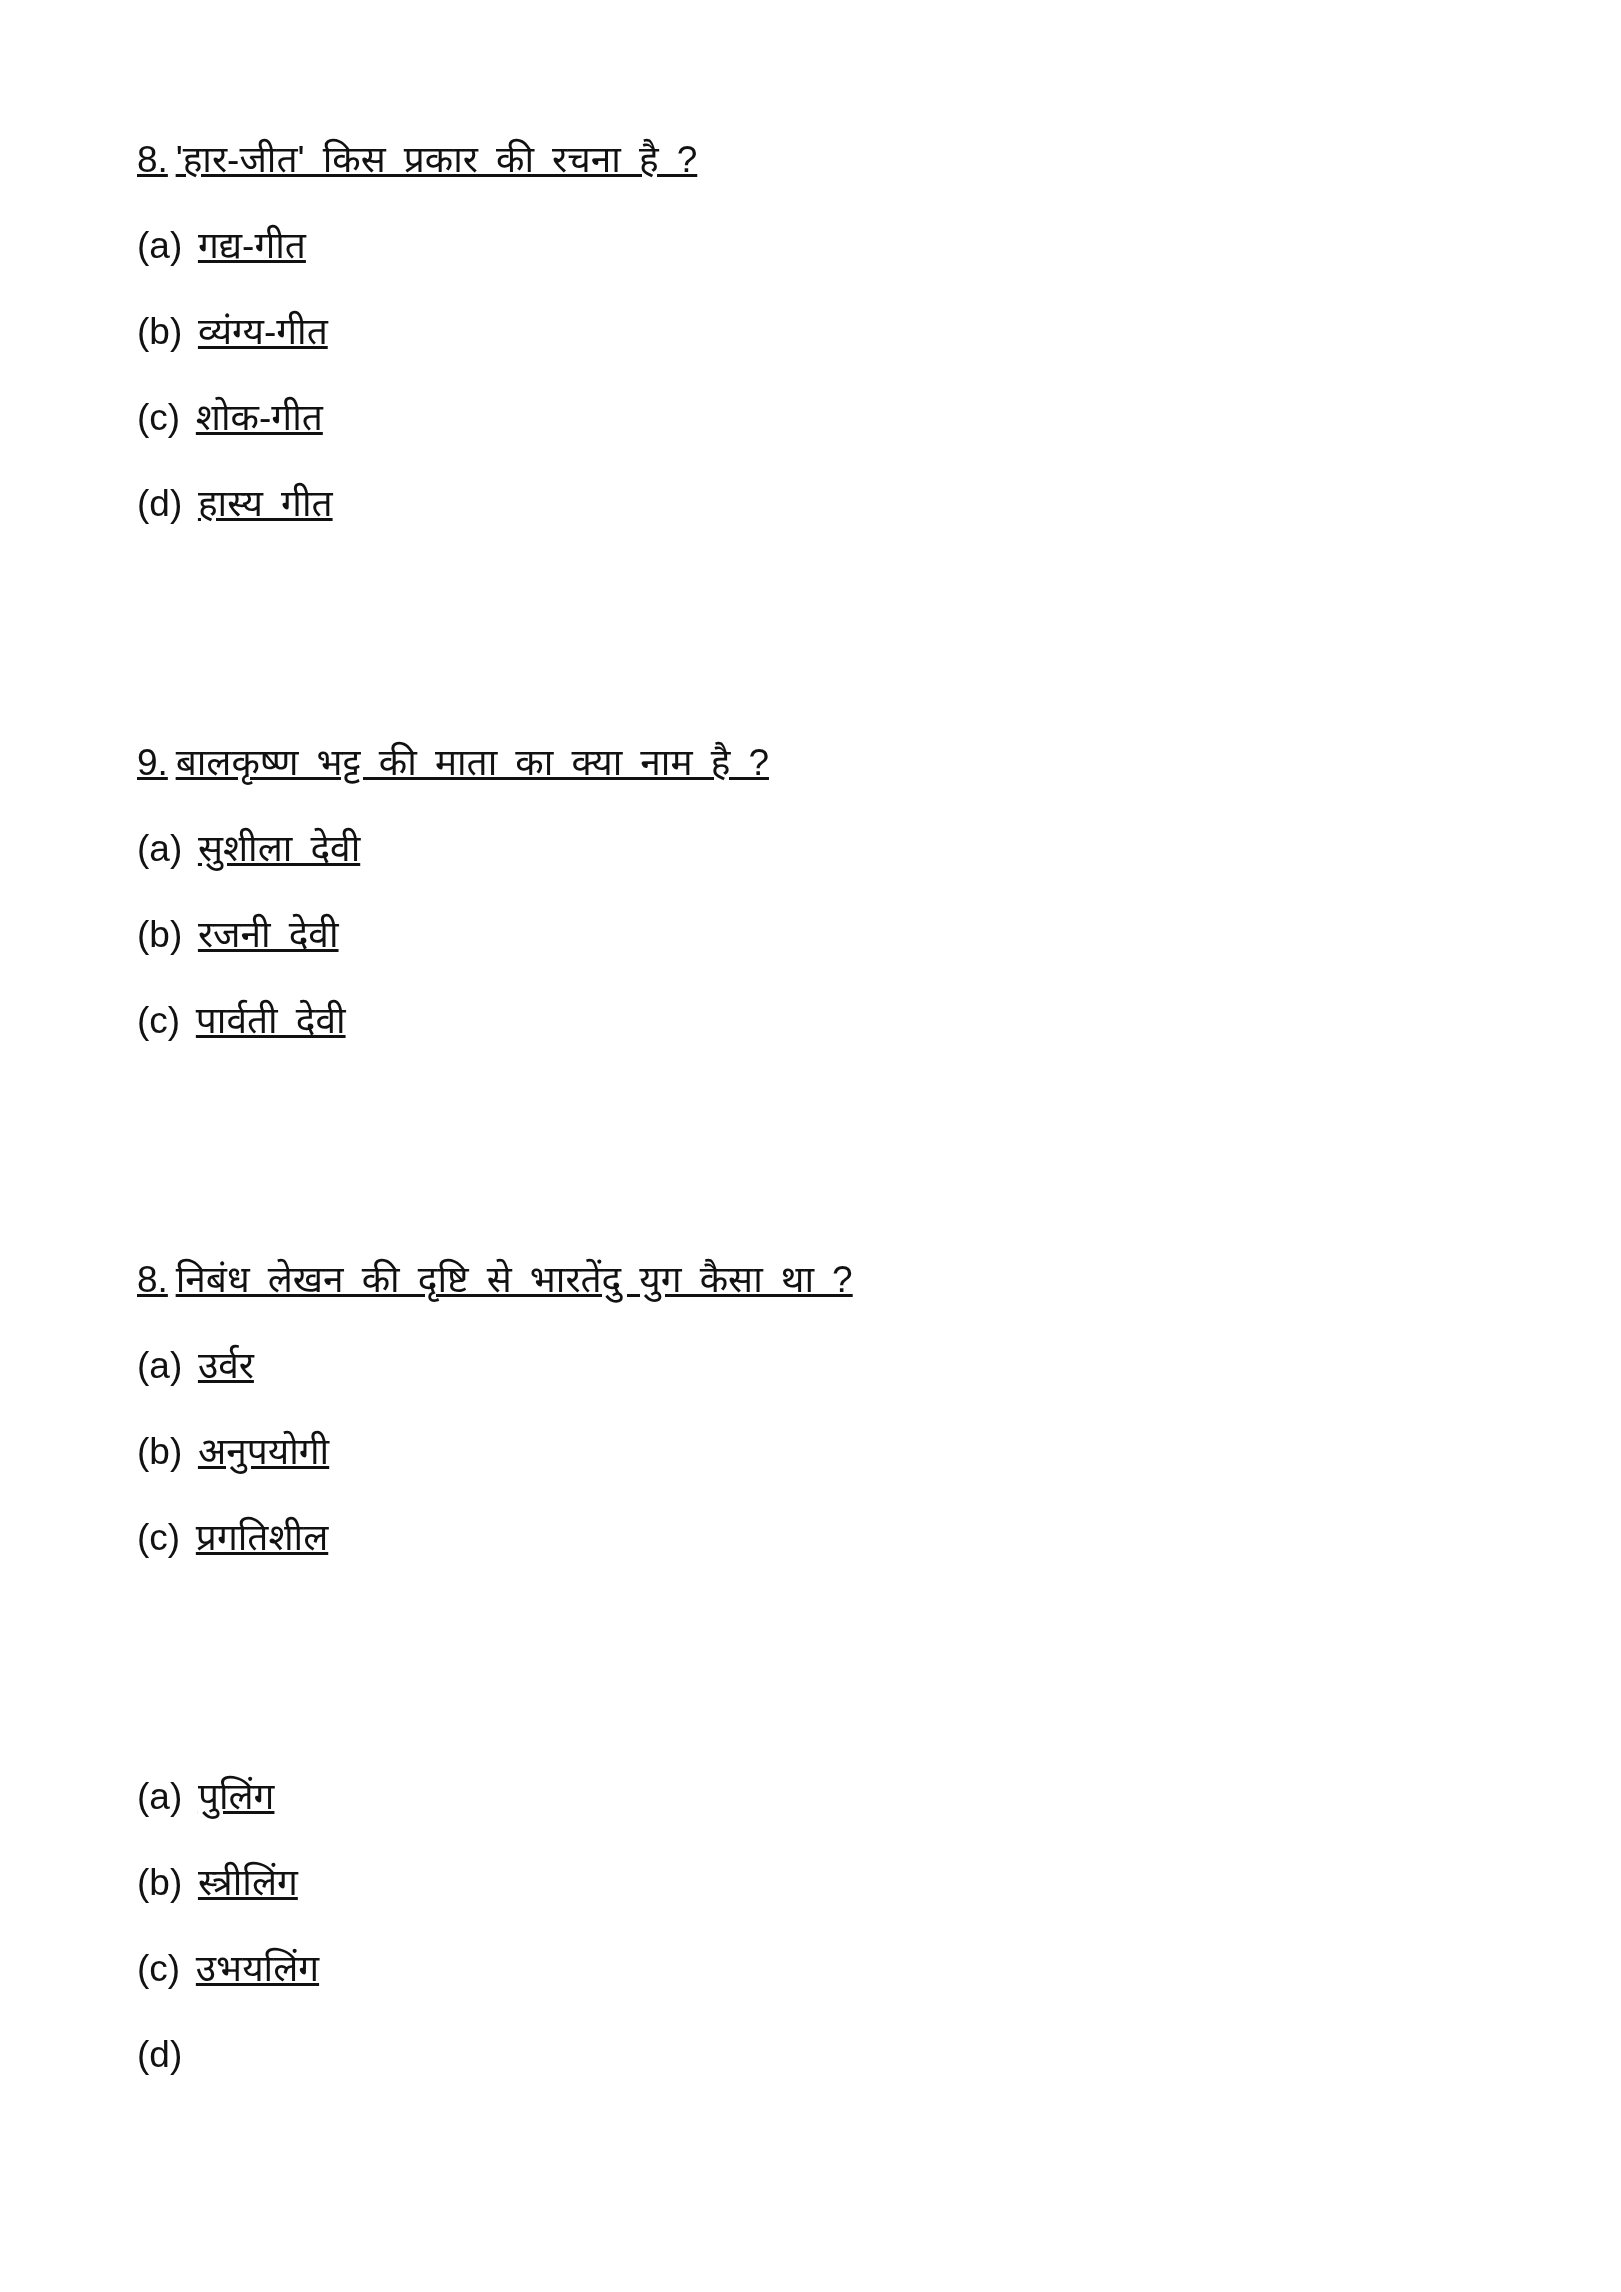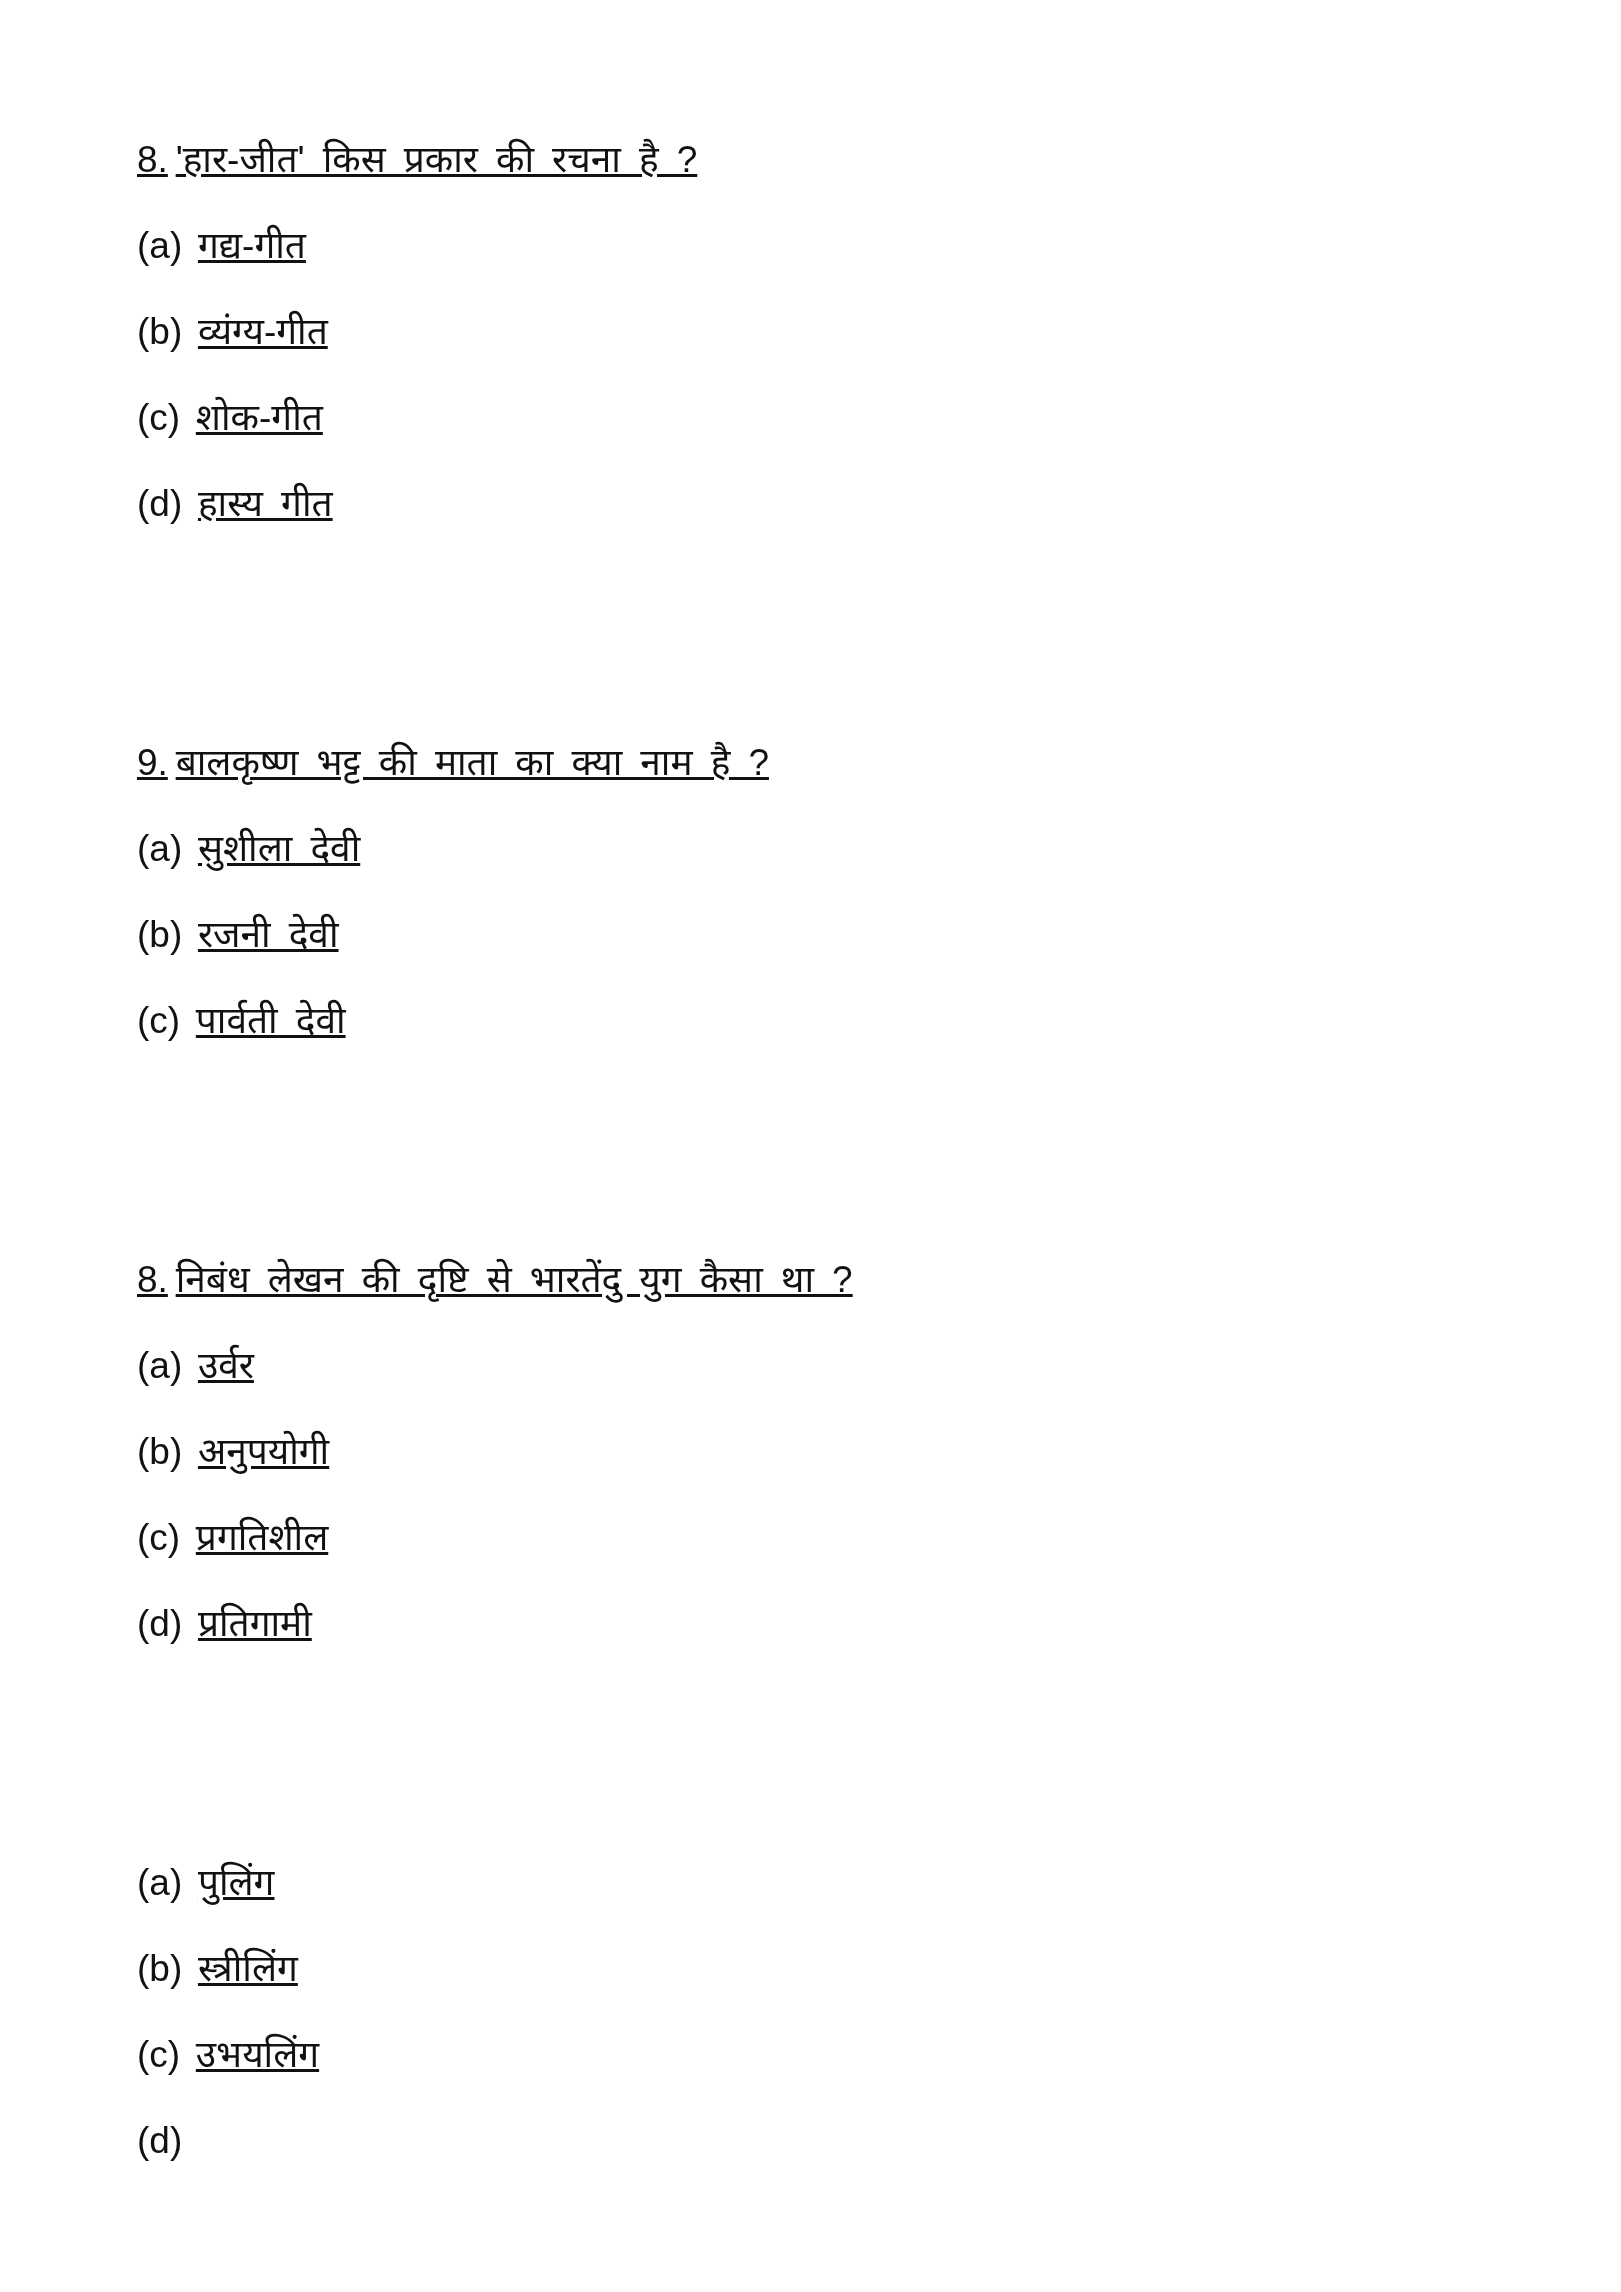--- a/index.html
+++ b/index.html
@@ -84,23 +84,20 @@
     </div>
     <div class="line">
       <span class="opt-label">(a)</span><span>उर्वर</span>
     </div>
     <div class="line">
       <span class="opt-label">(b)</span><span>अनुपयोगी</span>
     </div>
     <div class="line">
       <span class="opt-label">(c)</span><span>प्रगतिशील</span>
     </div>
-    <div class="line">
-      <span class="opt-label">(d)</span><span>प्रतिगामी</span>
-    </div>
   </div>
 
   <div class="question-block">
     <div class="line">
       <span class="opt-label">(a)</span><span>पुलिंग</span>
     </div>
     <div class="line">
       <span class="opt-label">(b)</span><span>स्त्रीलिंग</span>
     </div>
     <div class="line">

